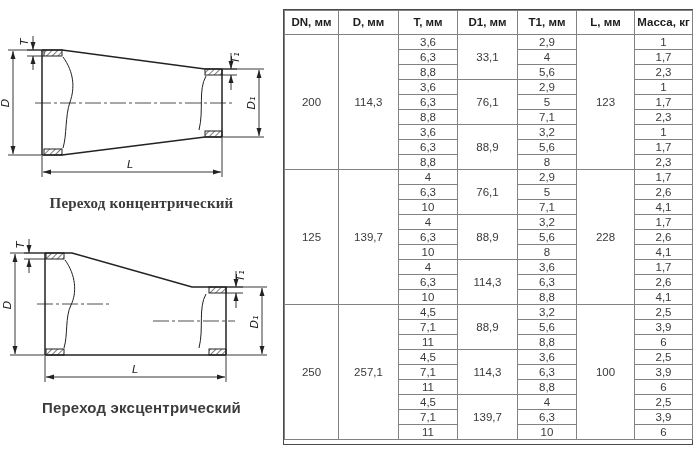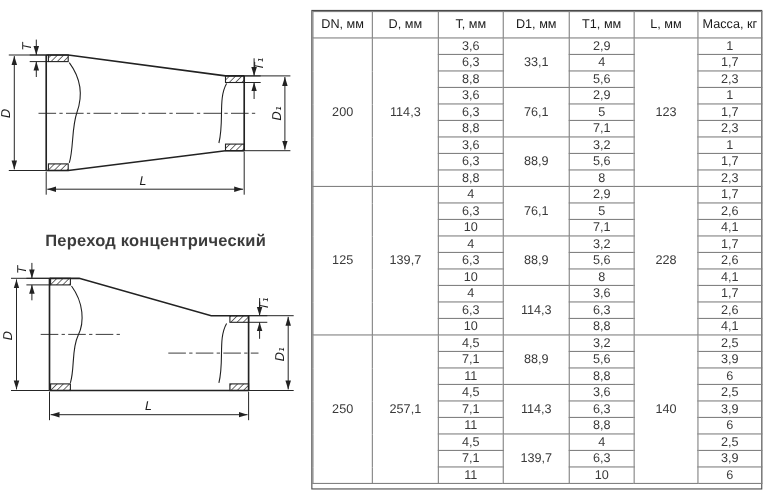--- a/index.html
+++ b/index.html
@@ -9,39 +9,39 @@
   }
   
   .drawings{position:absolute;left:0;top:0;width:283px;height:450px;}
   .drawing-svg{position:absolute;left:0;}
   #svg-concentric{top:0;}
   #svg-eccentric{top:225px;}
   .caption{
     position:absolute;left:0;width:283px;text-align:center;
     font-size:15px;font-weight:600;color:#3c3c3c;letter-spacing:.2px;
   }
-  #caption-concentric{top:211px;}
+  #caption-concentric{top:195px;font-family:Liberation Serif, serif;}
   #caption-eccentric{top:399px;}
   svg .outline{stroke:#222;stroke-width:1.5;fill:none;stroke-linejoin:miter;}
   svg .thin{stroke:#222;stroke-width:.9;fill:none;}
   svg .center{stroke:#222;stroke-width:.8;fill:none;stroke-dasharray:16 3 3 3;}
   svg .hatchbox{stroke:#222;stroke-width:1;}
   svg .wavy{stroke:#222;stroke-width:1;fill:none;}
   svg text{font-family:"DejaVu Sans",sans-serif;font-style:italic;font-size:11px;fill:#1c1c1c;}
   
   .twrap{
     position:absolute;left:283px;top:9px;width:408px;
     border:1px solid #4a4a4a;padding-bottom:4px;background:#fff;
   }
   table.dims{border-collapse:collapse;table-layout:fixed;width:408px;}
   .dims th,.dims td{
     border:1px solid #828282;text-align:center;vertical-align:middle;
     padding:0;line-height:1.05;overflow:hidden;white-space:nowrap;
   }
-  .dims th{height:23px;font-size:11.5px;font-weight:normal;color:#1b1b1b;}
+  .dims th{height:23px;font-size:11.5px;font-weight:bold;color:#1b1b1b;}
   .dims td{height:14px;font-size:11.5px;color:#3a3a3a;}
   .dims tr.group-start td{border-top:1px solid #4f4f4f;}
   .dims col.c-dn{width:54px;}  .dims col.c-d{width:60px;}
   .dims col.c-t{width:59px;}   .dims col.c-d1{width:60px;}
   .dims col.c-t1{width:59px;}  .dims col.c-l{width:58px;}
   .dims col.c-m{width:58px;}
 </style>
 </head>
 <body>
 
@@ -139,20 +139,21 @@
     <line class="thin" x1="29" y1="14" x2="29" y2="28" marker-end="url(#arr)"></line>
     <line class="thin" x1="29" y1="48" x2="29" y2="34" marker-end="url(#arr)"></line>
     <text transform="translate(24,20) rotate(-90)" text-anchor="middle">T</text>
 
     <line class="thin" x1="226" y1="62" x2="243" y2="62"></line>
     <line class="thin" x1="226" y1="68" x2="243" y2="68"></line>
     <line class="thin" x1="236" y1="46" x2="236" y2="62" marker-end="url(#arr)"></line>
     <line class="thin" x1="236" y1="83" x2="236" y2="68" marker-end="url(#arr)"></line>
     <text transform="translate(244,51) rotate(-90)" text-anchor="middle">T₁</text>
   </svg>
+  <div class="caption" id="caption-eccentric">Переход эксцентрический</div>
 </div>
 
 <div class="twrap">
   <table class="dims">
     <colgroup>
       <col class="c-dn">
         <col class="c-d">
         <col class="c-t">
         <col class="c-d1">
       <col class="c-t1">
@@ -272,21 +273,21 @@
           <td>10</td>
           <td>8,8</td>
           <td>4,1</td>
         </tr>
         <tr class="group-start">
           <td rowspan="9">250</td>
           <td rowspan="9">257,1</td>
           <td>4,5</td>
           <td rowspan="3">88,9</td>
           <td>3,2</td>
-          <td rowspan="9">140</td>
+          <td rowspan="9">100</td>
           <td>2,5</td>
         </tr>
         <tr>
           <td>7,1</td>
           <td>5,6</td>
           <td>3,9</td>
         </tr>
         <tr>
           <td>11</td>
           <td>8,8</td>

